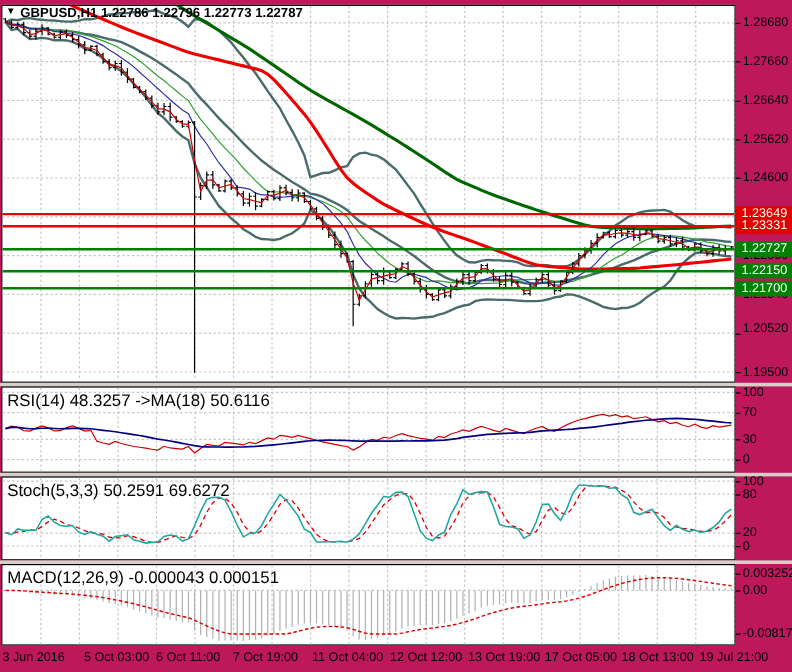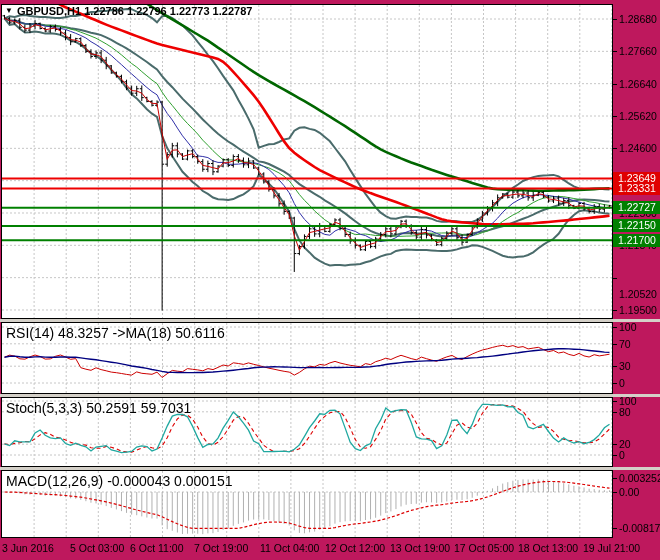--- a/index.html
+++ b/index.html
@@ -640,42 +640,42 @@
         <line x1="607.4583333333334" y1="21" x2="607.4583333333334" y2="19.303439009016113"></line>
       </g>
       <path d="M2.5 21.0 L7.6 21.1 L12.7 21.2 L17.8 21.4 L22.9 21.8 L28.0 22.2 L33.0 22.5 L38.1 22.8 L43.2 23.2 L48.3 23.5 L53.4 23.7 L58.5 24.1 L63.5 24.5 L68.6 25.1 L73.7 25.6 L78.8 26.2 L83.9 27.0 L89.0 28.0 L94.0 28.9 L99.1 29.8 L104.2 30.9 L109.3 32.1 L114.4 33.4 L119.5 34.7 L124.5 36.1 L129.6 37.6 L134.7 39.0 L139.8 40.3 L144.9 41.5 L150.0 42.7 L155.0 43.7 L160.1 45.8 L165.2 48.3 L170.3 50.6 L175.4 52.8 L180.5 54.8 L185.5 56.4 L190.6 57.4 L195.7 57.4 L200.8 57.4 L205.9 57.4 L211.0 57.4 L216.0 57.4 L221.1 57.4 L226.2 57.4 L231.3 57.4 L236.4 57.4 L241.5 56.3 L246.5 55.0 L251.6 53.7 L256.7 52.6 L261.8 51.7 L266.9 51.2 L272.0 51.0 L277.0 51.1 L282.1 51.4 L287.2 52.0 L292.3 53.5 L297.4 55.2 L302.5 56.6 L307.5 57.4 L312.6 57.4 L317.7 57.4 L322.8 57.4 L327.9 57.4 L333.0 56.6 L338.0 55.5 L343.1 54.5 L348.2 53.6 L353.3 52.9 L358.4 52.4 L363.5 51.7 L368.5 51.0 L373.6 50.2 L378.7 49.1 L383.8 47.7 L388.9 46.2 L394.0 44.6 L399.0 42.8 L404.1 41.0 L409.2 39.4 L414.3 38.1 L419.4 36.8 L424.5 35.7 L429.5 34.8 L434.6 34.2 L439.7 33.7 L444.8 33.0 L449.9 32.2 L455.0 31.5 L460.0 31.0 L465.1 30.5 L470.2 29.7 L475.3 28.7 L480.4 27.4 L485.5 25.9 L490.5 24.2 L495.6 22.3 L500.7 20.4 L505.8 18.5 L510.9 16.8 L516.0 15.2 L521.0 13.9 L526.1 12.8 L531.2 11.9 L536.3 11.2 L541.4 10.7 L546.5 10.5 L551.5 10.5 L556.6 10.7 L561.7 11.0 L566.8 11.5 L571.9 12.1 L577.0 12.8 L582.0 13.5 L587.1 14.3 L592.2 15.1 L597.3 15.8 L602.4 16.5 L607.5 17.1 " fill="none" stroke="#dd0000" stroke-width="1.2" stroke-dasharray="3 2"></path>
     </svg>
 
   <div id="title">
     <span class="arrow">▼</span><span>GBPUSD,H1  1.22786 1.22796 1.22773 1.22787</span>
   </div>
 
   <div class="indlabel" style="top:325px;">RSI(14) 48.3257  -&gt;MA(18) 50.6116</div>
-  <div class="indlabel" style="top:400px;">Stoch(5,3,3) 50.2591 59.7031</div>
+  <div class="indlabel" style="top:400px;">Stoch(5,3,3) 50.2591 69.6272</div>
   <div class="indlabel" style="top:473px;">MACD(12,26,9) -0.000043 0.000151</div>
 
   <div id="axis">
       <div class="dash" style="top: 19.0097px;"></div>
       <div class="tick" style="top: 13.0097px;">1.28680</div>
       <div class="dash" style="top: 51.3398px;"></div>
       <div class="tick" style="top: 45.3398px;">1.27660</div>
       <div class="dash" style="top: 83.67px;"></div>
       <div class="tick" style="top: 77.67px;">1.26640</div>
       <div class="dash" style="top: 116px;"></div>
       <div class="tick" style="top: 110px;">1.25620</div>
       <div class="dash" style="top: 148.33px;"></div>
       <div class="tick" style="top: 142.33px; text-align: right;">1.24600</div>
       <div class="dash" style="top: 180.66px;"></div>
       <div class="tick" style="top: 174.66px;">1.23580</div>
       <div class="dash" style="top: 212.99px;"></div>
       <div class="tick" style="top: 206.99px;">1.22560</div>
       <div class="dash" style="top: 245.321px;"></div>
       <div class="tick" style="top: 239.321px;">1.21540</div>
       <div class="dash" style="top: 277.651px;"></div>
-      <div class="tick" style="top: 288px;">1.20520</div>
+      <div class="tick" style="top: 268px;">1.20520</div>
       <div class="dash" style="top: 309.981px;"></div>
       <div class="tick" style="top: 303.981px;">1.19500</div>
       <div class="dash" style="top: 327px;"></div>
       <div class="tick" style="top: 321px;">100</div>
       <div class="dash" style="top: 343.8px;"></div>
       <div class="tick" style="top: 337.8px;">70</div>
       <div class="dash" style="top: 366.2px;"></div>
       <div class="tick" style="top: 360.2px;">30</div>
       <div class="dash" style="top: 383px;"></div>
       <div class="tick" style="top: 377px;">0</div>

